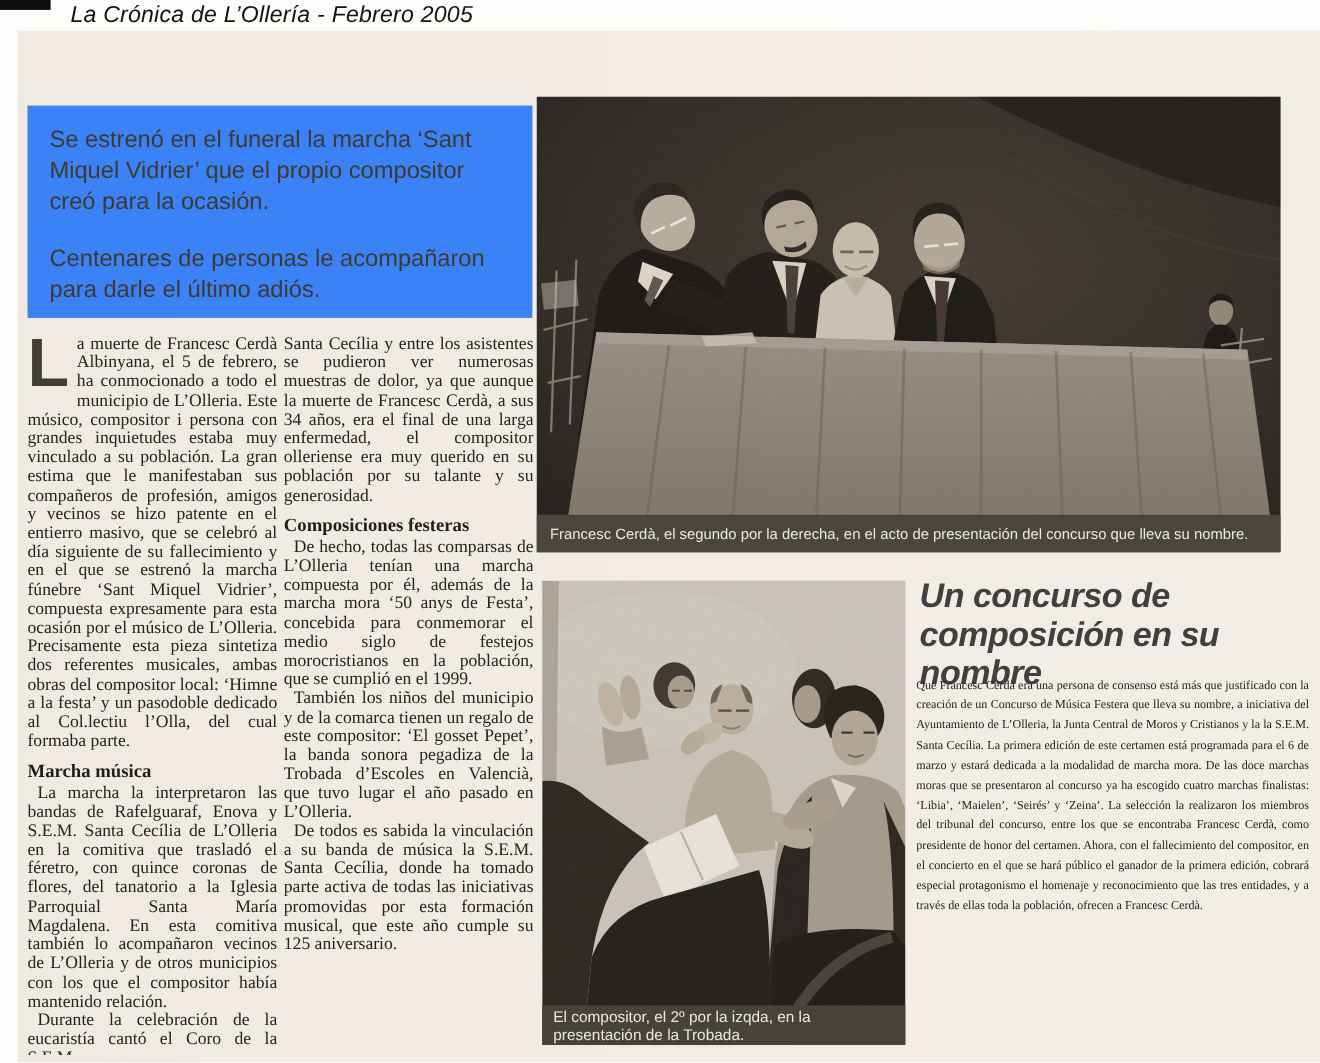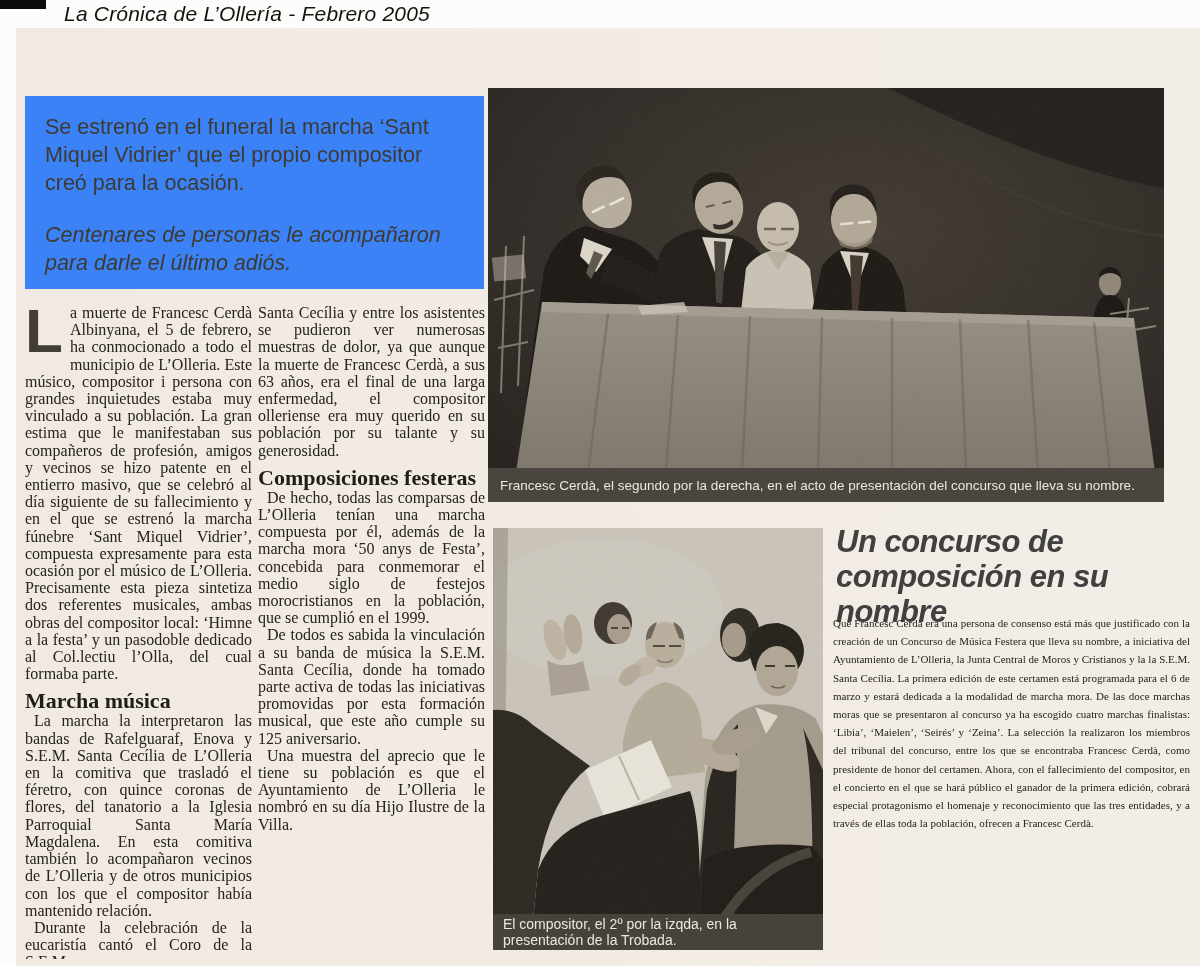--- a/index.html
+++ b/index.html
@@ -15,38 +15,38 @@
               font-style:italic; font-weight:normal; font-size:21px; color:#14120f; letter-spacing:0.2px; }
 
   .headline { position:absolute; left:52px; top:28px; width:1130px; white-space:nowrap;
               font-family:"Liberation Sans",sans-serif; font-weight:900; font-size:60px;
               letter-spacing:-1px; color:#211e19; }
 
   .lede-box { position:absolute; left:25px; top:96px; width:459px; height:193px;
               background:#3b82f6; padding:17px 20px;
               font-family:"Liberation Sans",sans-serif; font-size:21.5px; line-height:28px;
               color:#3e3a32; }
-  .lede-box p + p { margin-top:24px;font-style:italic; }
+  .lede-box p + p { margin-top:24px; }
 
   
   .photo-main { position:absolute; left:488px; top:88px; width:676px; height:414px; background:#2a2622; }
   .photo-main svg, .photo-sec svg { display:block; width:100%; height:100%; }
   .caption-bar { position:absolute; left:0; right:0; bottom:0; background:#4a463f;
                  color:#ebe8e1; font-family:"Liberation Sans",sans-serif; display:flex; align-items:center; }
   .photo-main .caption-bar { height:34px; font-size:13.5px; padding:0 12px; }
   .photo-sec  .caption-bar { height:36px; font-size:14px; padding:0 10px; background:#47433c; }
 
   
   .col { position:absolute; top:304px; width:227px; height:655px; overflow:hidden;
          font-size:16px; line-height:17.2px; color:#26221c; text-align:justify; hyphens:auto; }
   .col1 { left:25px; }
   .col2 { left:258px; }
   .col p { margin:0; }
   .col p.ind { text-indent:9px; }
-  .col h3 { font-size:22px; line-height:19px; margin:9px 0 2px; color:#211d17; }
+  .col h3 { font-size:17px; line-height:19px; margin:9px 0 2px; color:#211d17; }
   .dropcap { float:left; font-family:"Liberation Sans",sans-serif; font-weight:900;
              font-size:62px; line-height:50px; color:#423e36; margin:2px 7px 0 0; }
 
   
   .photo-sec { position:absolute; left:493px; top:528px; width:330px; height:422px; background:#c9c3b9; }
 
   
   .sb-heading { position:absolute; left:836px; top:524px; width:352px;
                 font-family:"Liberation Sans",sans-serif; font-weight:bold; font-style:italic;
                 font-size:31px; line-height:35px; letter-spacing:-0.5px; color:#404040; }
@@ -176,25 +176,25 @@
   </figure>
 
   <div class="col col1">
     <p><span class="dropcap">L</span><span>a muerte de Francesc Cerdà Albinyana, el 5 de febrero, ha conmocionado a todo el municipio de L’Olleria. Este músico, compositor i persona con grandes inquietudes estaba muy vinculado a su población. La gran estima que le manifestaban sus compañeros de profesión, amigos y vecinos se hizo patente en el entierro masivo, que se celebró al día siguiente de su fallecimiento y en el que se estrenó la marcha fúnebre ‘Sant Miquel Vidrier’, compuesta expresamente para esta ocasión por el músico de L’Olleria. Precisamente esta pieza sintetiza dos referentes musicales, ambas obras del compositor local: ‘Himne a la festa’ y un pasodoble dedicado al Col.lectiu l’Olla, del cual formaba parte.</span></p>
     <h3>Marcha música</h3>
     <p class="ind">La marcha la interpretaron las bandas de Rafelguaraf, Enova y S.E.M. Santa Cecília de L’Olleria en la comitiva que trasladó el féretro, con quince coronas de flores, del tanatorio a la Iglesia Parroquial Santa María Magdalena. En esta comitiva también lo acompañaron vecinos de L’Olleria y de otros municipios con los que el compositor había mantenido relación.</p>
     <p class="ind">Durante la celebración de la eucaristía cantó el Coro de la S.E.M.</p>
   </div>
 
   <div class="col col2">
-    <p>Santa Cecília y entre los asistentes se pudieron ver numerosas muestras de dolor, ya que aunque la muerte de Francesc Cerdà, a sus 63 años, era el final de una larga enfermedad, el compositor olleriense era muy querido en su población por su talante y su generosidad.</p>
+    <p>Santa Cecília y entre los asistentes se pudieron ver numerosas muestras de dolor, ya que aunque la muerte de Francesc Cerdà, a sus 34 años, era el final de una larga enfermedad, el compositor olleriense era muy querido en su población por su talante y su generosidad.</p>
     <h3>Composiciones festeras</h3>
     <p class="ind">De hecho, todas las comparsas de L’Olleria tenían una marcha compuesta por él, además de la marcha mora ‘50 anys de Festa’, concebida para conmemorar el medio siglo de festejos morocristianos en la población, que se cumplió en el 1999.</p>
+    <p class="ind">También los niños del municipio y de la comarca tienen un regalo de este compositor: ‘El gosset Pepet’, la banda sonora pegadiza de la Trobada d’Escoles en Valencià, que tuvo lugar el año pasado en L’Olleria.</p>
     <p class="ind">De todos es sabida la vinculación a su banda de música la S.E.M. Santa Cecília, donde ha tomado parte activa de todas las iniciativas promovidas por esta formación musical, que este año cumple su 125 aniversario.</p>
-    <p class="ind">Una muestra del aprecio que le tiene su población es que el Ayuntamiento de L’Olleria le nombró en su día Hijo Ilustre de la Villa.</p>
   </div>
 
   <figure class="photo-sec">
     <svg viewBox="0 0 330 422" preserveAspectRatio="none">
       <defs>
         <filter id="grain2">
             <feTurbulence type="fractalNoise" baseFrequency="0.9" numOctaves="2"></feTurbulence>
           <feColorMatrix type="matrix" values="0 0 0 0 0.55 0 0 0 0 0.52 0 0 0 0 0.47 0 0 0 0.3 0"></feColorMatrix>
         </filter>
       </defs>

